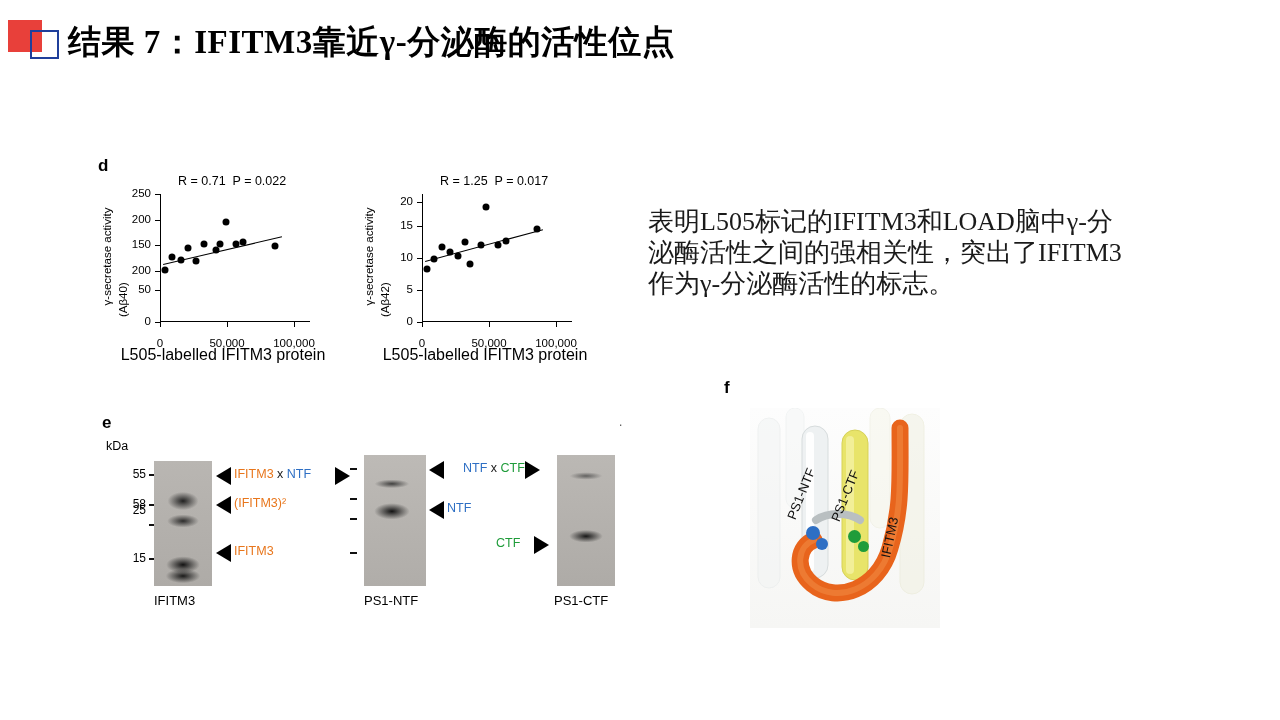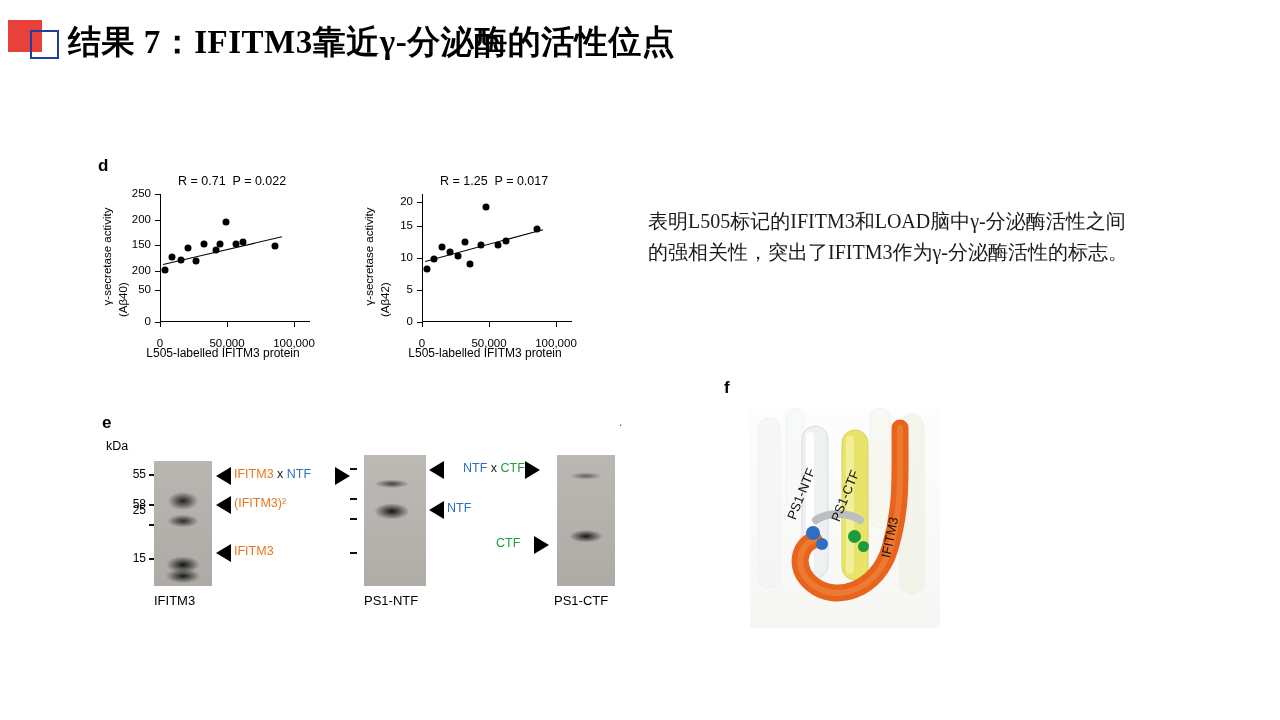--- a/index.html
+++ b/index.html
@@ -188,31 +188,31 @@
     height: 1px;
     background: #000;
     transform-origin: 0 0;
   }
   .xlabel {
     position: absolute;
     left: 10px;
     top: 172px;
     width: 230px;
     text-align: center;
-    font-size: 12px;
+    font-size: 16px;
   }
 
   
   .body-text {
     position: absolute;
     left: 648px;
     top: 206px;
     width: 480px;
     font-family: "Liberation Serif", serif;
-    font-size: 20px;
+    font-size: 26px;
     line-height: 31px;
     color: #1a1a1a;
   }
 
   
   .panel-e {
     position: absolute;
     left: 92px;
     top: 405px;
     width: 560px;

